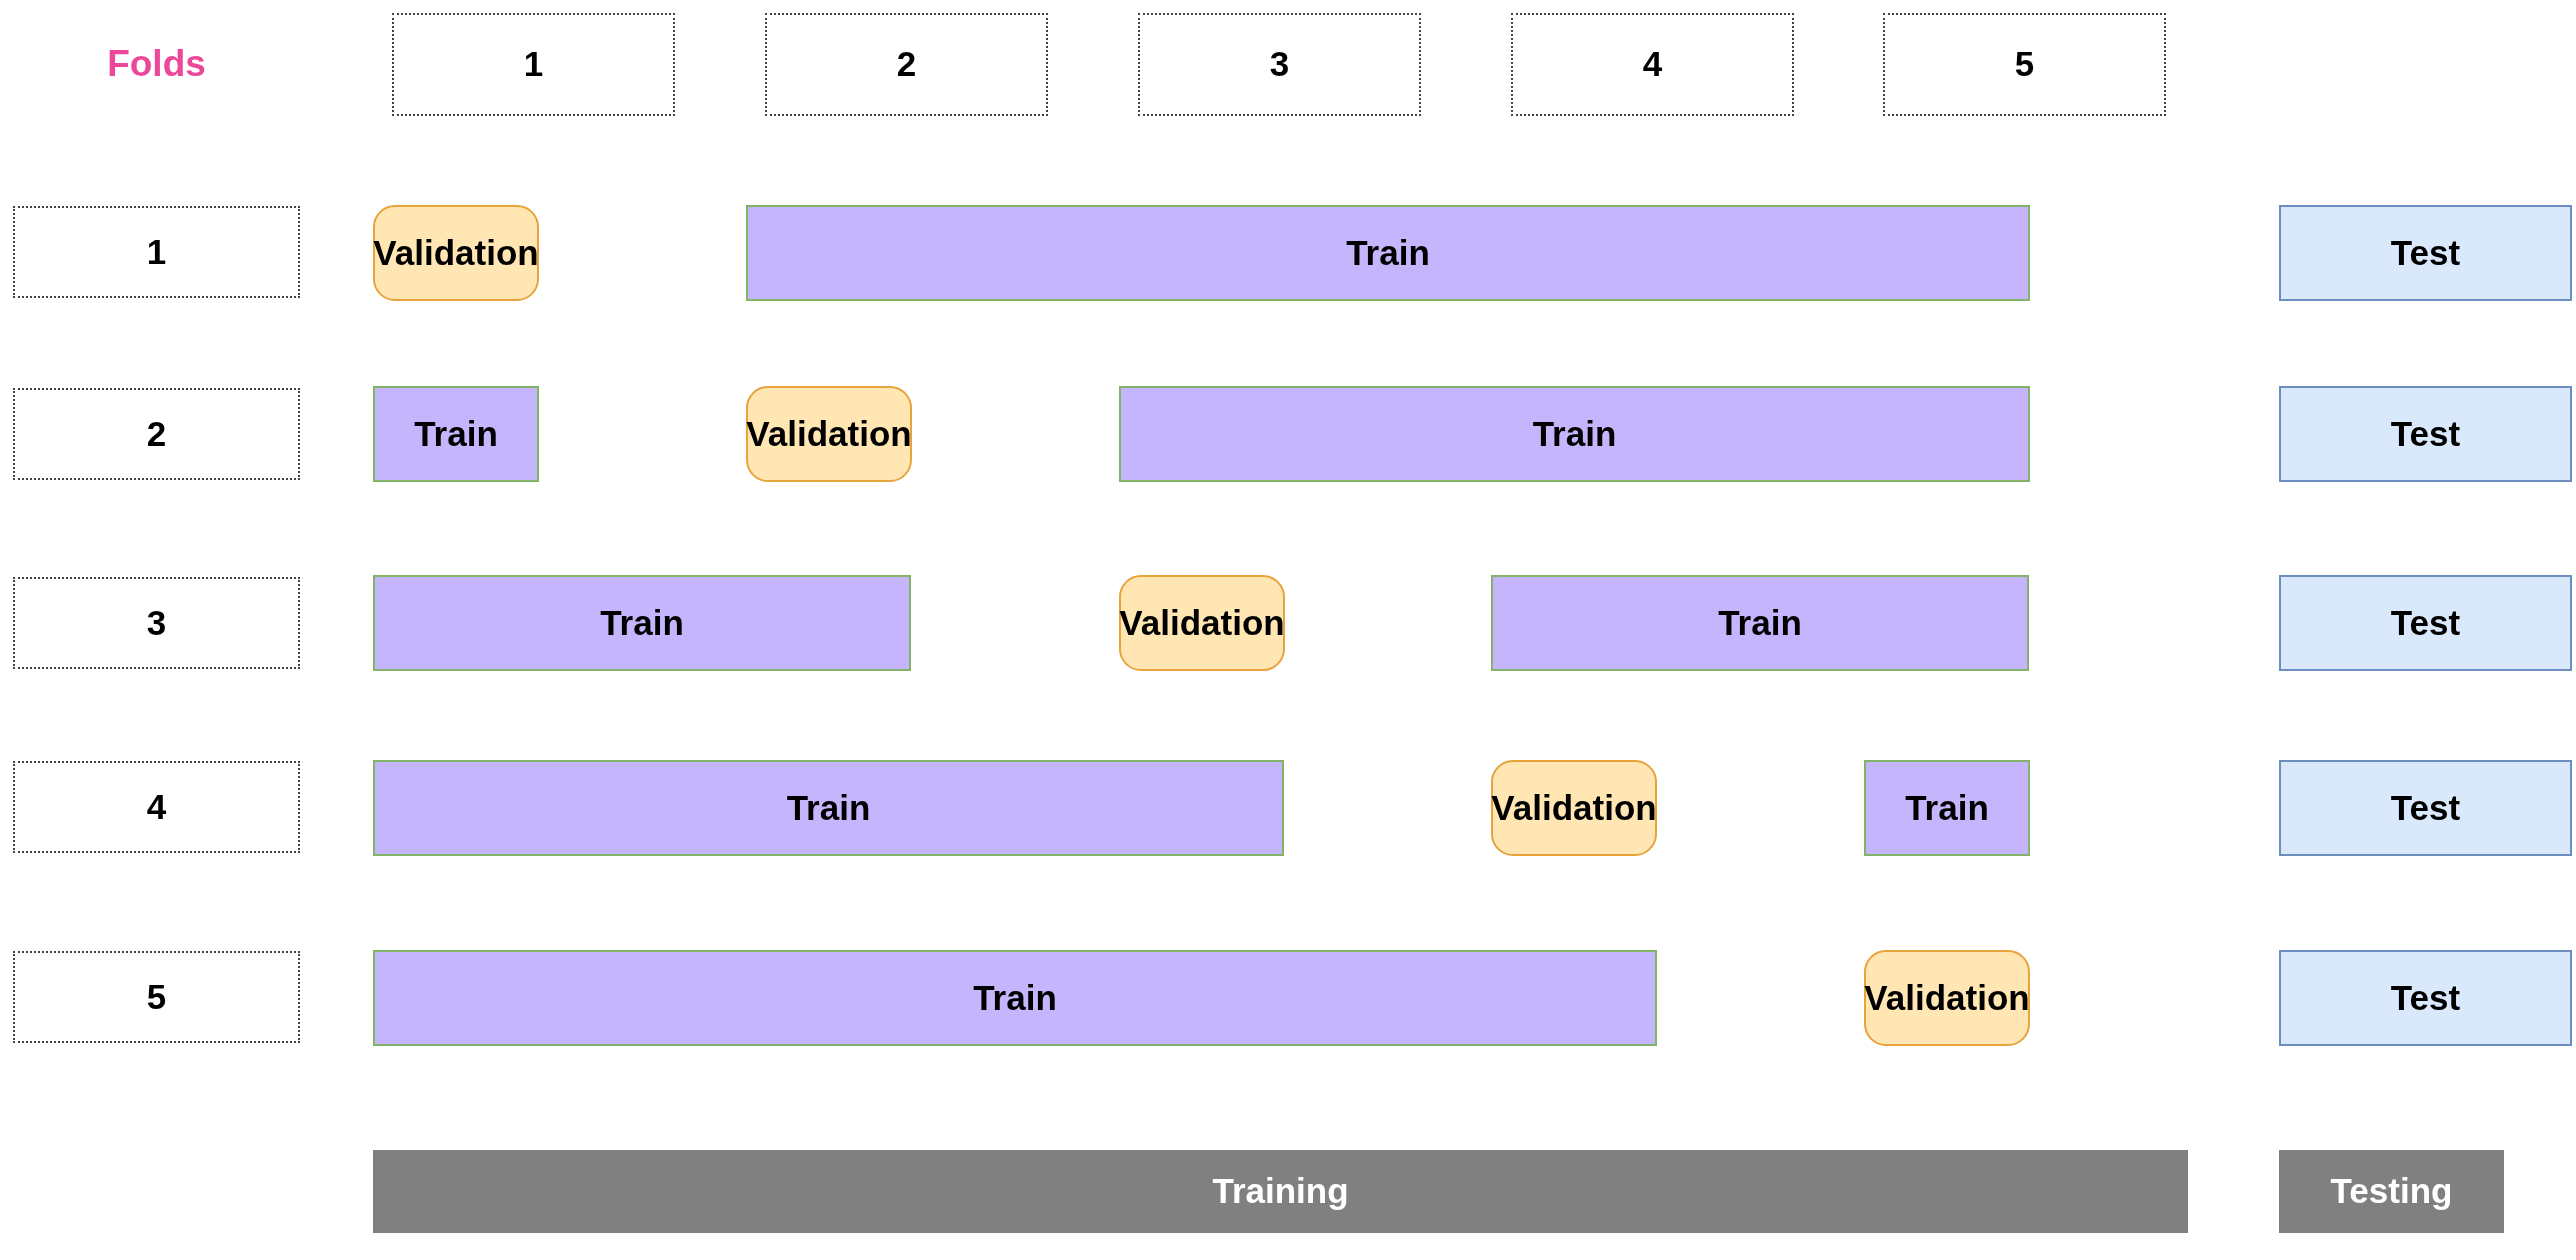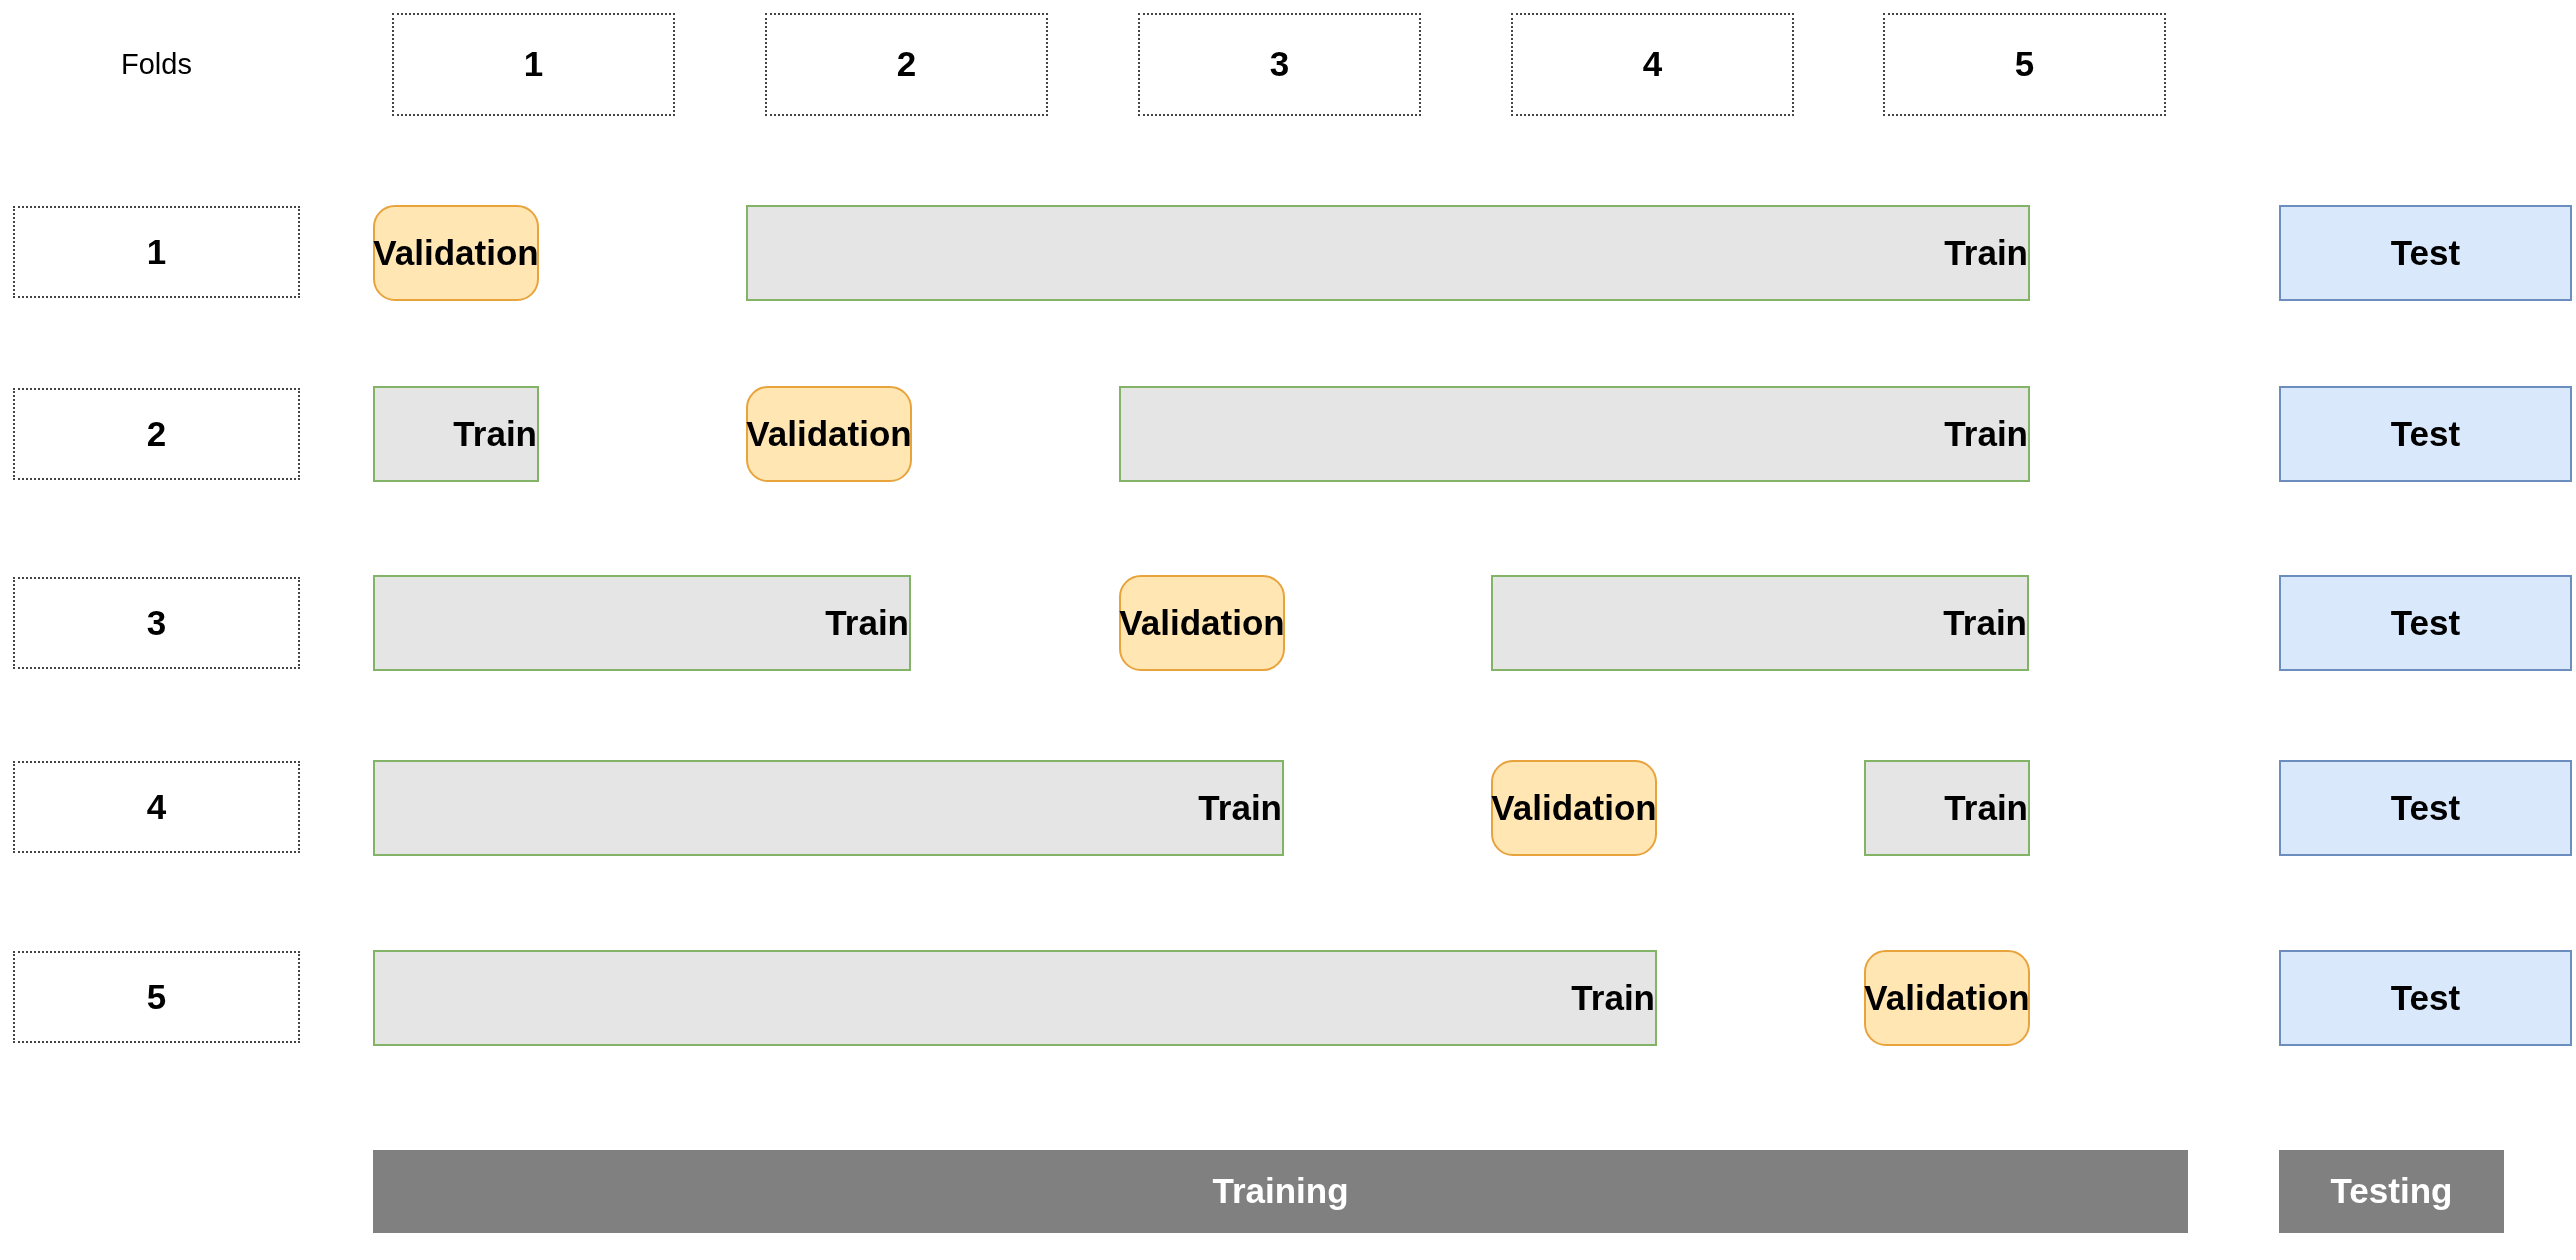--- a/index.html
+++ b/index.html
@@ -35,39 +35,38 @@
   .dotted-box {
     border: 2.6px dotted #444444;
     background: #ffffff;
     color: #000000;
     font-weight: bold;
     font-size: 35px;
   }
 
   
   .folds-caption {
-    color: #000000;
-    font-weight: normal;
-    font-size: 29px;
+    color: #ec4899;
+    font-weight: bold;
+    font-size: 37px;
     background: transparent;
     border: none;
   }
 
   
   .block {
     font-weight: bold;
     font-size: 35px;
     color: #000000;
     border-width: 2.6px;
     border-style: solid;
   }
   .block-train {
-    background: #e5e5e5;
+    background: #c4b5fd;
     border-color: #82b366;
-    justify-content: flex-end;
   }
   .block-validation {
     background: #ffe6b3;
     border-color: #e8a33d;
     border-radius: 22px;
   }
   .block-test {
     background: #dae8fc;
     border-color: #6c8ebf;
   }

